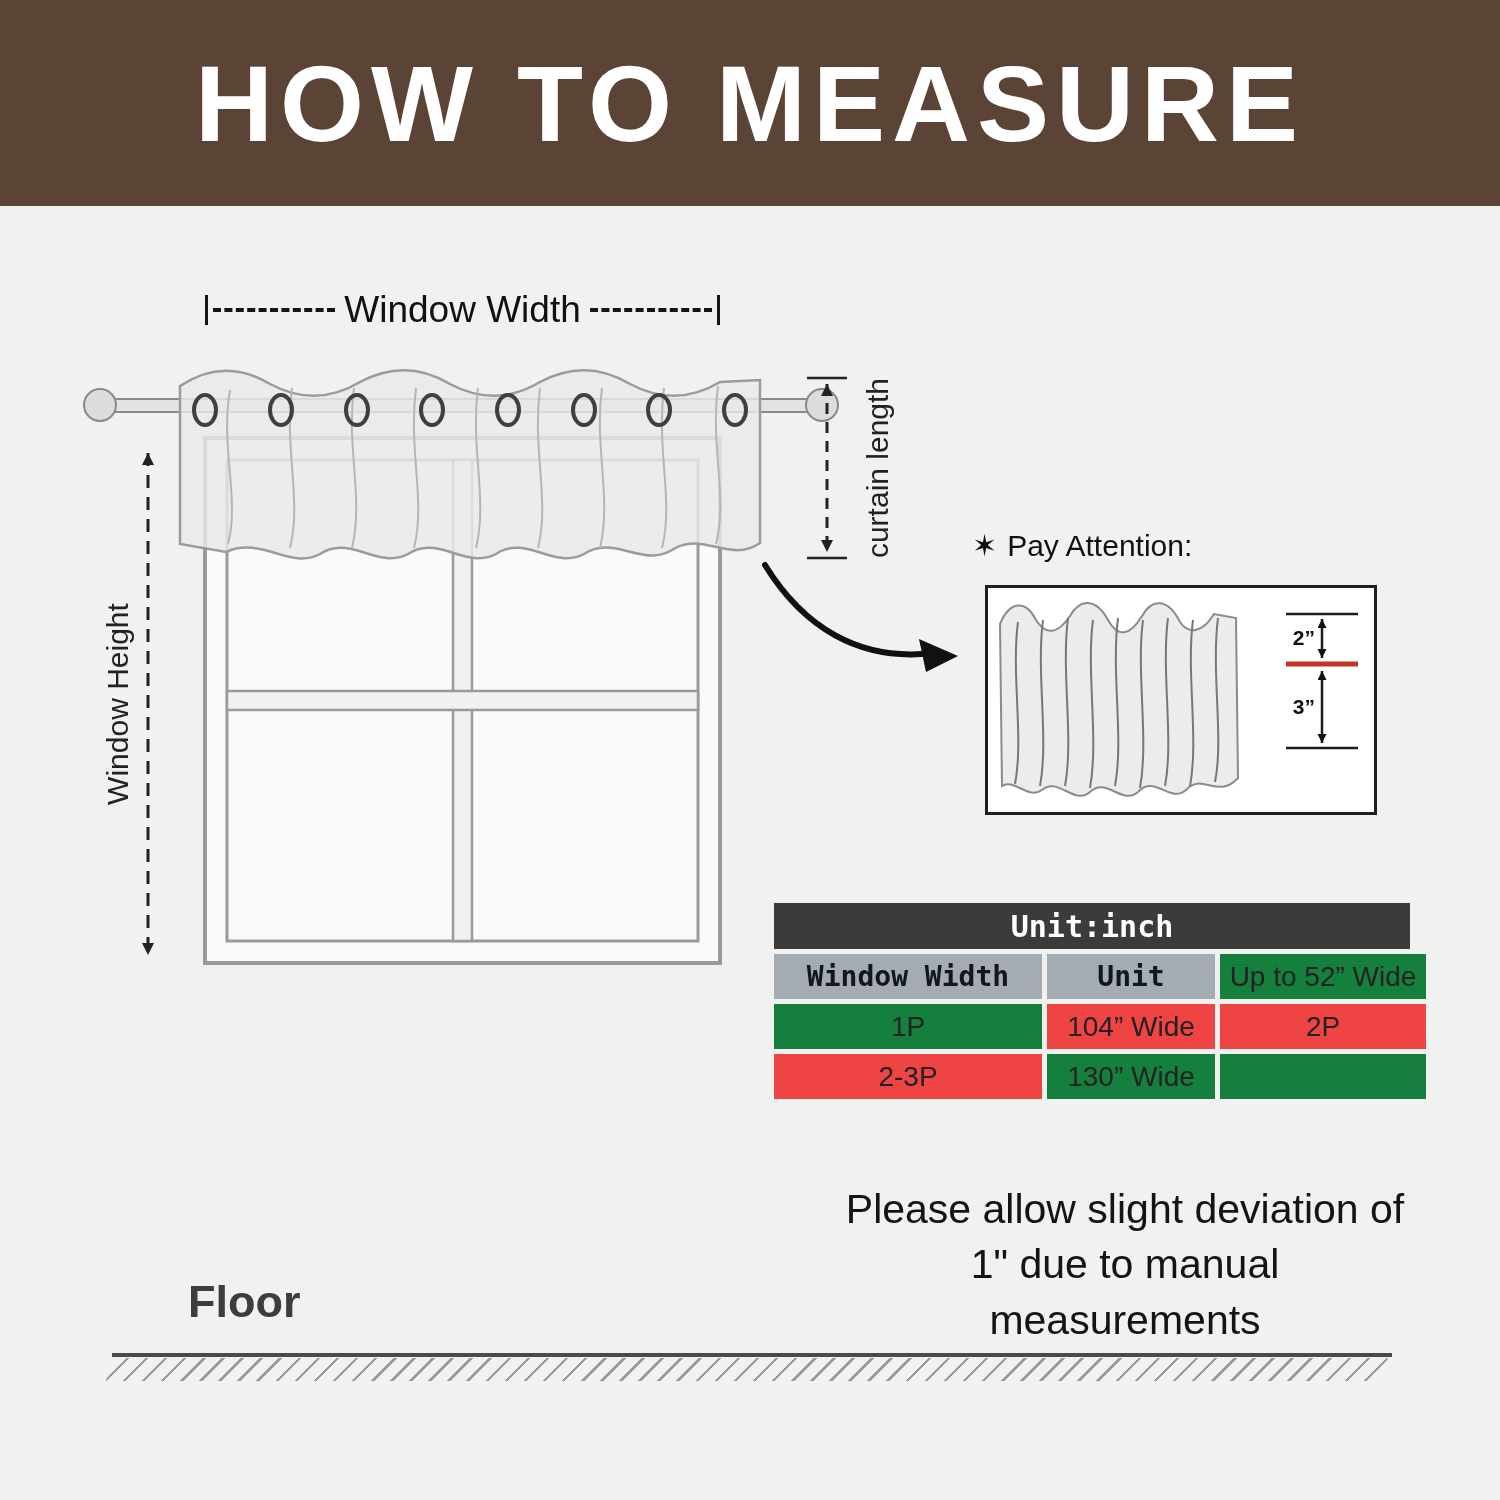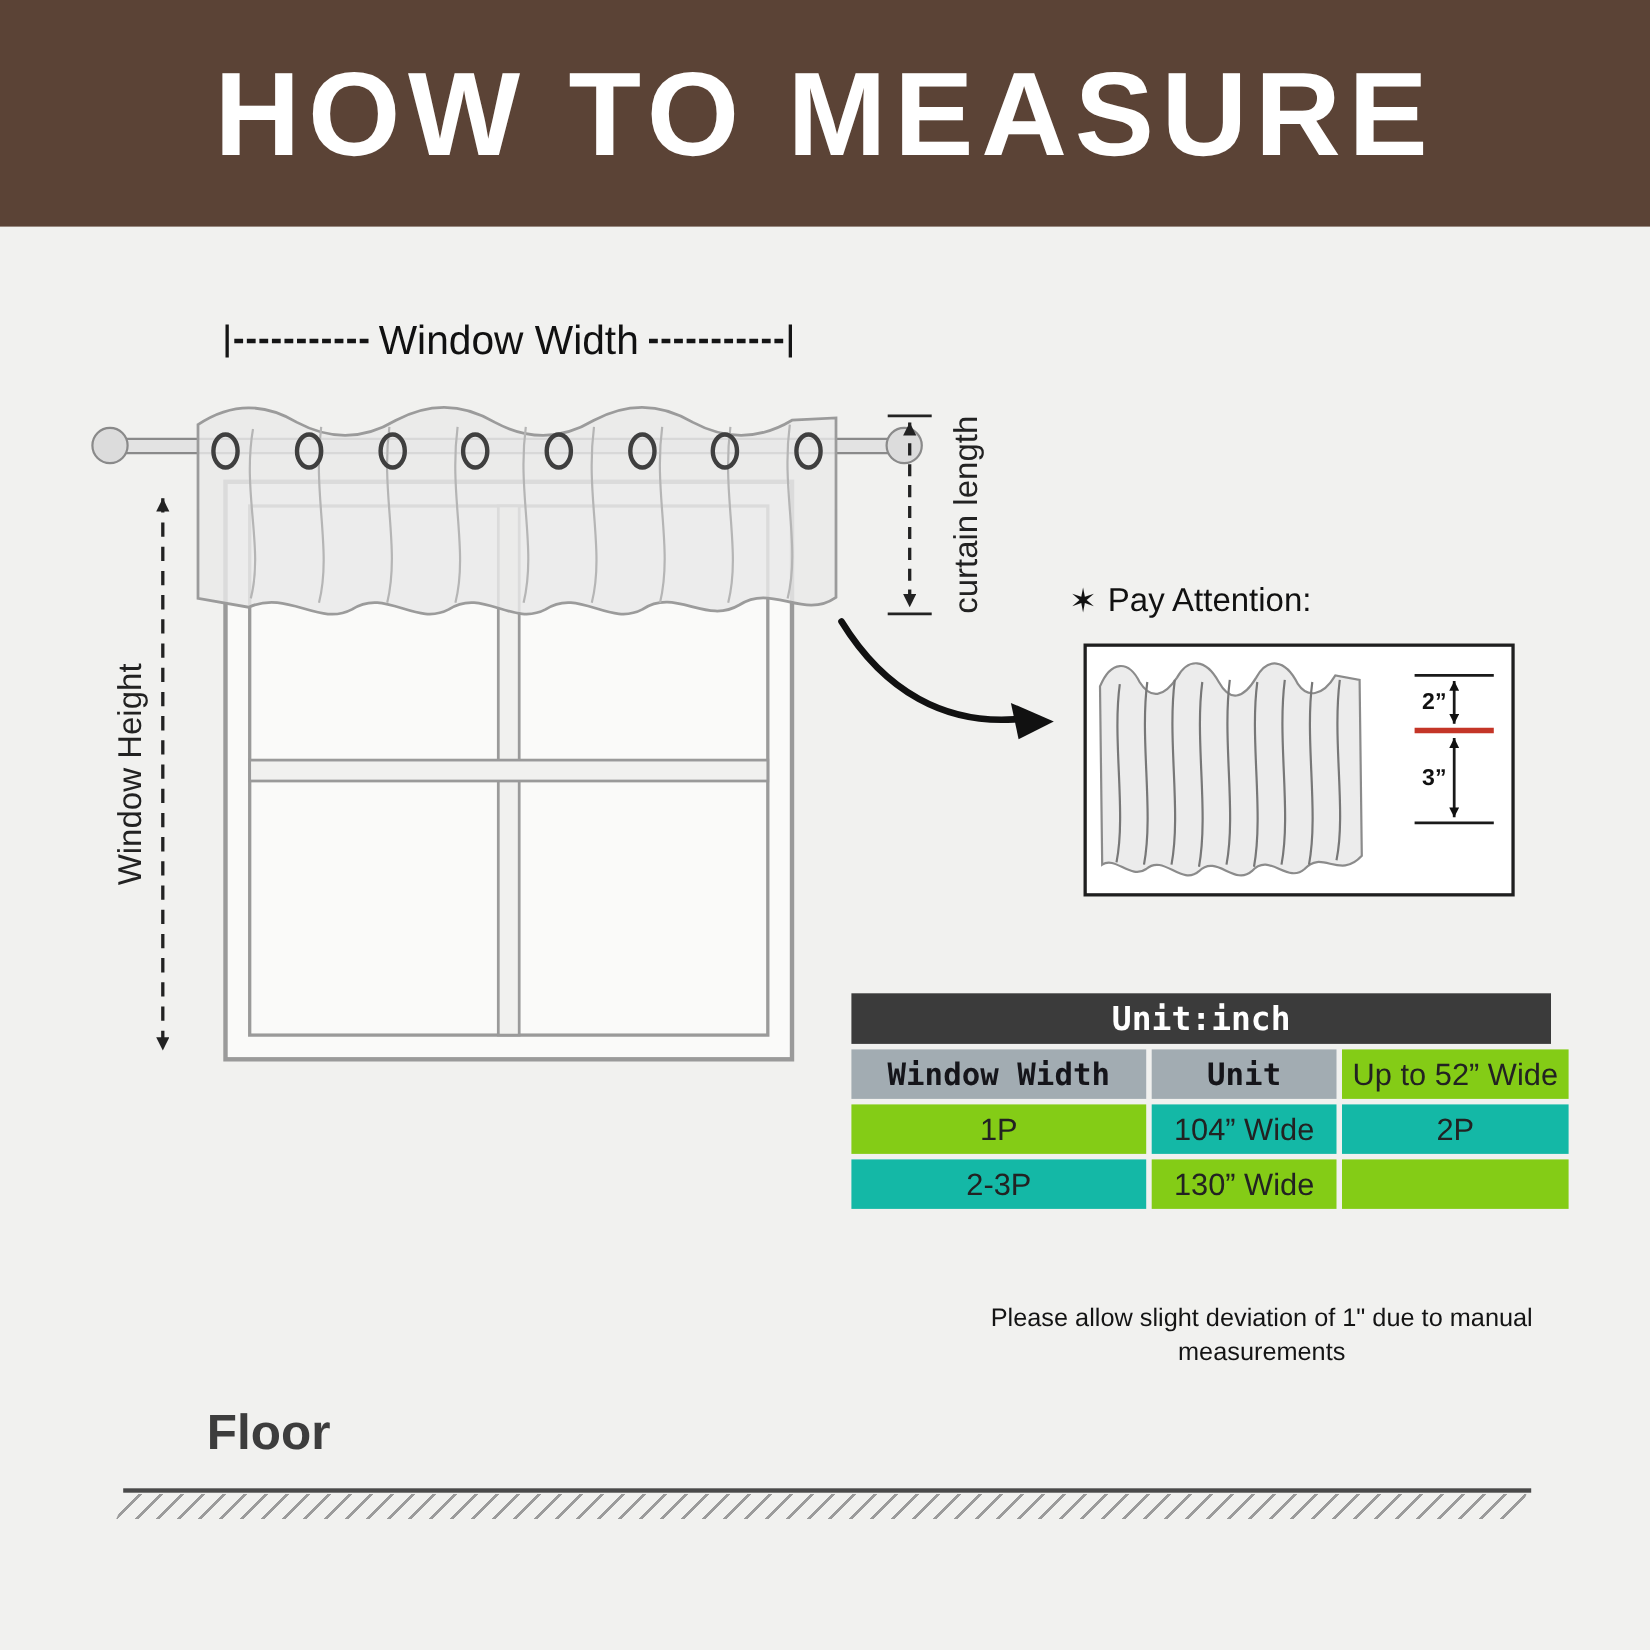--- a/index.html
+++ b/index.html
@@ -36,26 +36,26 @@
   
   .size-table { position:absolute; left:758px; top:903px; width:652px;padding-left:16px; }
   .table-title { height:46px; background:#3b3b3b; color:#ffffff; display:flex; align-items:center;
                  justify-content:center; font-family:"DejaVu Sans Mono", monospace; font-weight:bold;
                  font-size:30px; margin-bottom:5px; }
   .table-grid { display:grid; grid-template-columns:268px 168px 206px; gap:5px; }
   .cell { height:45px; display:flex; align-items:center; justify-content:center; }
   .cell.th { background:#a2acb2; color:#15151a; font-family:"DejaVu Sans Mono", monospace;
              font-weight:bold; font-size:28px; }
   .cell.td { font-size:28px; color:#222; }
-  .cell.td.white { background:#84cc16; }
-  .cell.td.gray  { background:#14b8a6; }
-
-  
-  .note { position:absolute; left:864px; top:1182px; width:566px; text-align:center;
-          font-size:23px; line-height:1.35; color:#141414; }
+  .cell.td.white { background:#15803d; }
+  .cell.td.gray  { background:#ef4444; }
+
+  
+  .note { position:absolute; left:842px; top:1182px; width:566px; text-align:center;
+          font-size:41px; line-height:1.35; color:#141414; }
 
   
   .floor-label { position:absolute; left:188px; top:1276px; font-size:45px; font-weight:bold; color:#3d3d3d; }
   .floor-line  { position:absolute; left:112px; top:1353px; width:1280px; height:0; border-top:4px solid #4a4a4a; }
   .floor-hatch { position:absolute; left:88px; top:1358px; width:1300px; height:62px;
                  background:repeating-linear-gradient(135deg, #9b9b9b 0 2.5px, transparent 2.5px 13.5px);
                  clip-path:polygon(28px 0, 100% 0, calc(100% - 28px) 100%, 0 100%); }
 </style>
 </head>
 <body>

